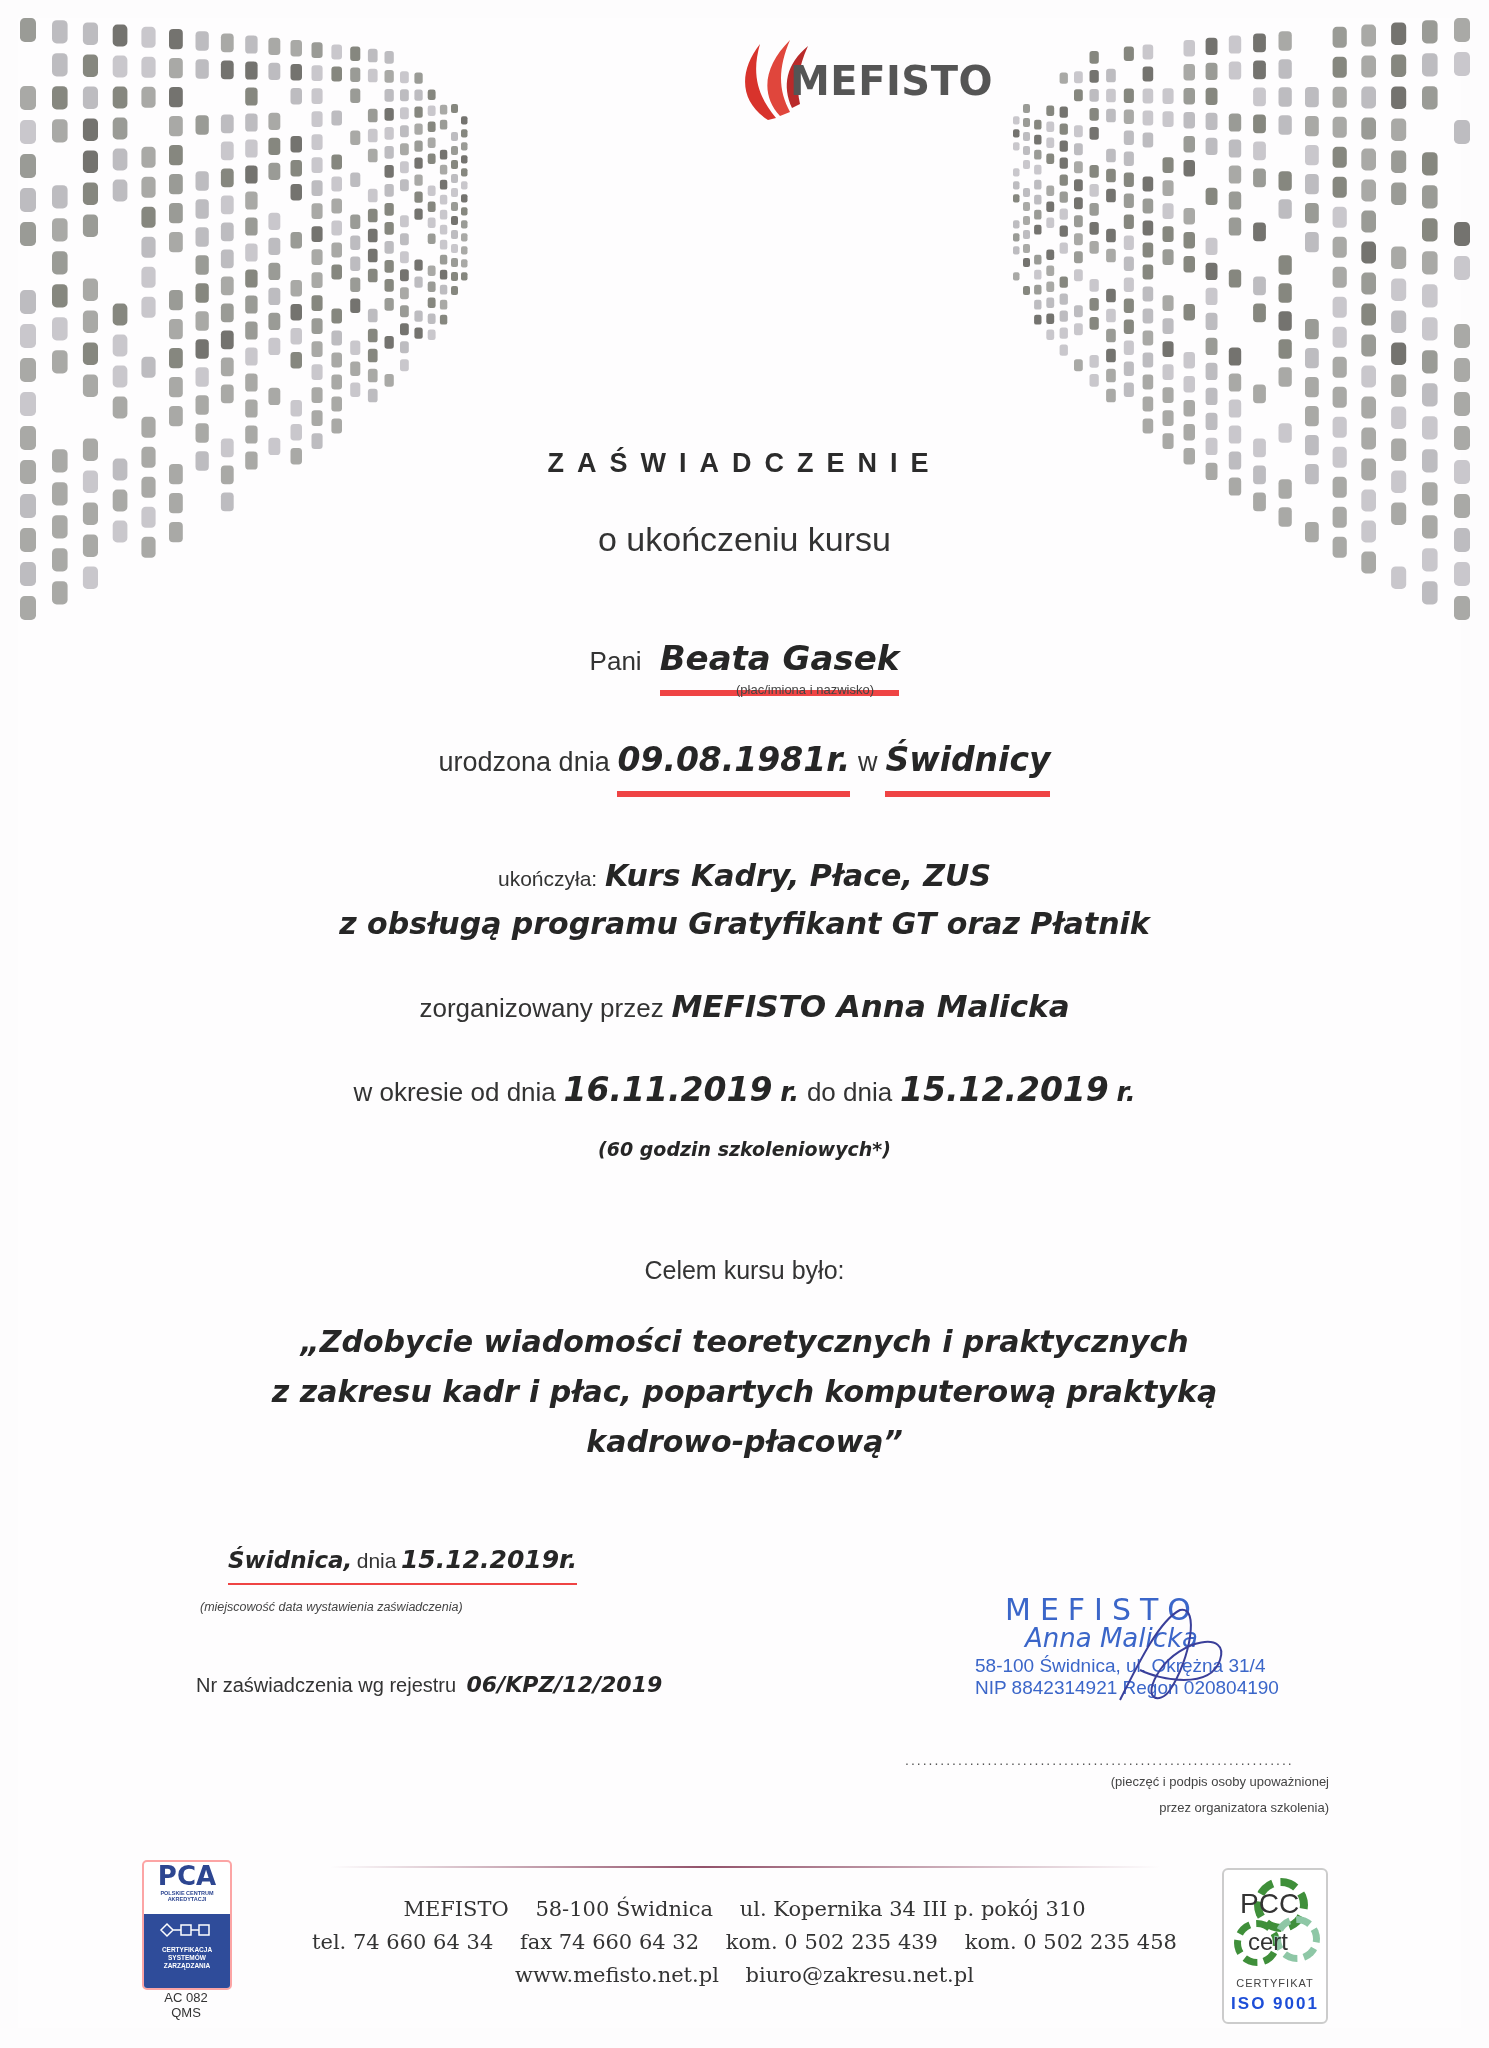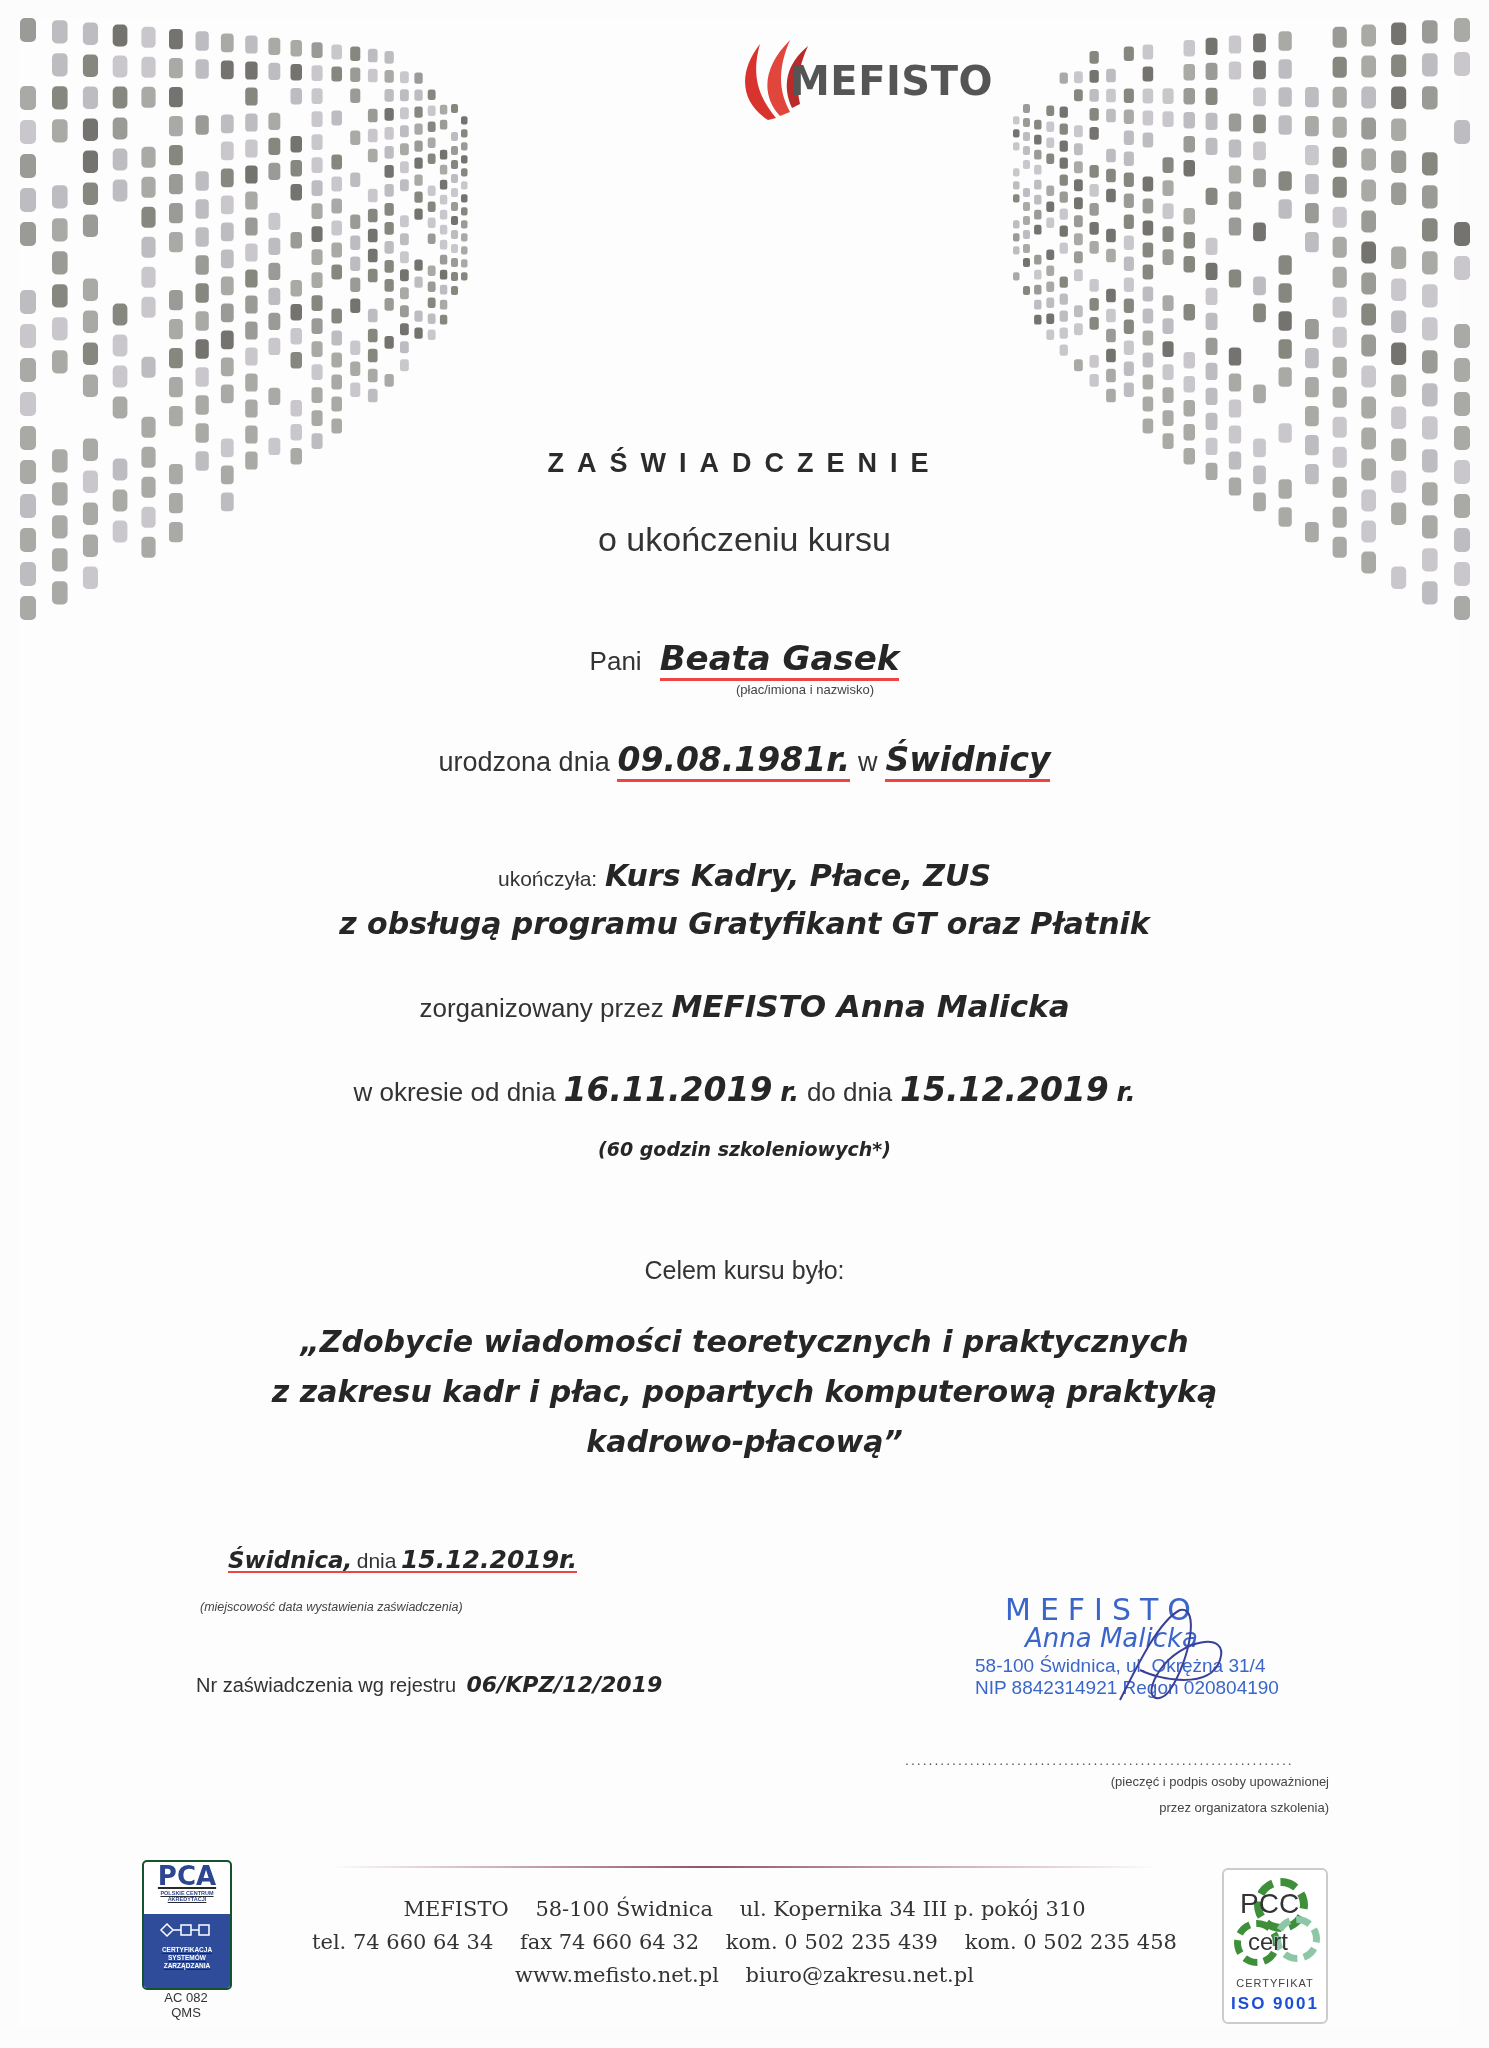--- a/index.html
+++ b/index.html
@@ -8,21 +8,21 @@
     background: #fdfcfd;
     font-family: "Liberation Sans", sans-serif;
     color: #2a2a2a;
   }
   .page-edge { position: absolute; top: 18px; left: 18px; width: 1443px; height: 2010px; background: #fefdfe; }
   #pattern { position: absolute; left: 0; top: 0; width: 1489px; height: 640px; }
   .abs { position: absolute; }
   .center { left: 0; width: 1489px; text-align: center; }
   .hand { font-family: "DejaVu Sans", sans-serif; font-style: italic; font-weight: bold; color: #262626; }
   .sans { font-family: "Liberation Sans", sans-serif; color: #333; }
-  .ul { border-bottom: 3px solid #ef4444; padding-bottom: 0; }
+  .ul { border-bottom: 6px solid #ef4444; padding-bottom: 12px; }
 
   .logo { position: absolute; left: 720px; top: 32px; width: 280px; height: 90px; }
   .logo-text { position: absolute; left: 790px; top: 58px; font-family: "DejaVu Sans", sans-serif; font-weight: bold; font-size: 40px; color: #555; letter-spacing: 0.5px; }
 
   .title { top: 448px; font-weight: bold; font-size: 27px; letter-spacing: 13px; color: #2b2b2b; }
   .subtitle { top: 520px; font-size: 34px; color: #333; }
 
   .row { font-size: 28px; }
   .small { font-size: 14px; color: #444; }
 
@@ -30,21 +30,21 @@
   .stamp .s1 { font-size: 30px; letter-spacing: 9px; margin-left: 30px; }
   .stamp .s2 { font-size: 26px; font-style: italic; margin-left: 50px; margin-top: -4px; }
   .stamp .s3 { font-size: 19px; margin-left: 0; font-family: "Liberation Sans", sans-serif; margin-top: 2px; }
   .stamp .s4 { font-size: 19px; margin-left: 0; font-family: "Liberation Sans", sans-serif; }
 
   .footer-line { position: absolute; left: 330px; top: 1866px; width: 830px; height: 2px;
     background: linear-gradient(to right, rgba(140,60,80,0), rgba(120,40,70,0.8) 45%, rgba(140,60,80,0)); }
   .footer { top: 1893px; font-family: "DejaVu Serif", serif; font-size: 21px; color: #333; line-height: 33px; }
   .footer span { margin: 0 10px; }
 
-  .pca { position: absolute; left: 142px; top: 1860px; width: 86px; height: 126px; border: 2px solid #14532d; border-radius: 5px; background: #fff; overflow: hidden; text-decoration: underline; }
+  .pca { position: absolute; left: 142px; top: 1860px; width: 86px; height: 126px; border: 2px solid #fca5a5; border-radius: 5px; background: #fff; overflow: hidden; }
   .pca .top { height: 52px; text-align: center; color: #2d4691; }
   .pca .big { font-family: "DejaVu Sans", sans-serif; font-weight: bold; font-size: 26px; line-height: 28px; }
   .pca .tiny { font-size: 5.5px; font-weight: bold; line-height: 6px; }
   .pca .bottom { background: #2f4c9a; height: 74px; color: #fff; text-align: center; font-size: 6.5px; font-weight: bold; line-height: 8px; padding-top: 8px; box-sizing: border-box; }
   .pca-caption { position: absolute; left: 140px; top: 1990px; width: 92px; text-align: center; font-size: 13px; color: #333; line-height: 15px; }
 
   .pcc { position: absolute; left: 1222px; top: 1868px; width: 102px; height: 152px; border: 2px solid #ccc; border-radius: 6px; background: #fff; }
   .pcc .gear { position: absolute; border-radius: 50%; }
   .pcc .t1 { position: absolute; left: 16px; top: 18px; font-family: "Liberation Sans", sans-serif; font-size: 28px; color: #333; }
   .pcc .t2 { position: absolute; left: 24px; top: 58px; font-family: "Liberation Sans", sans-serif; font-size: 24px; color: #333; }

